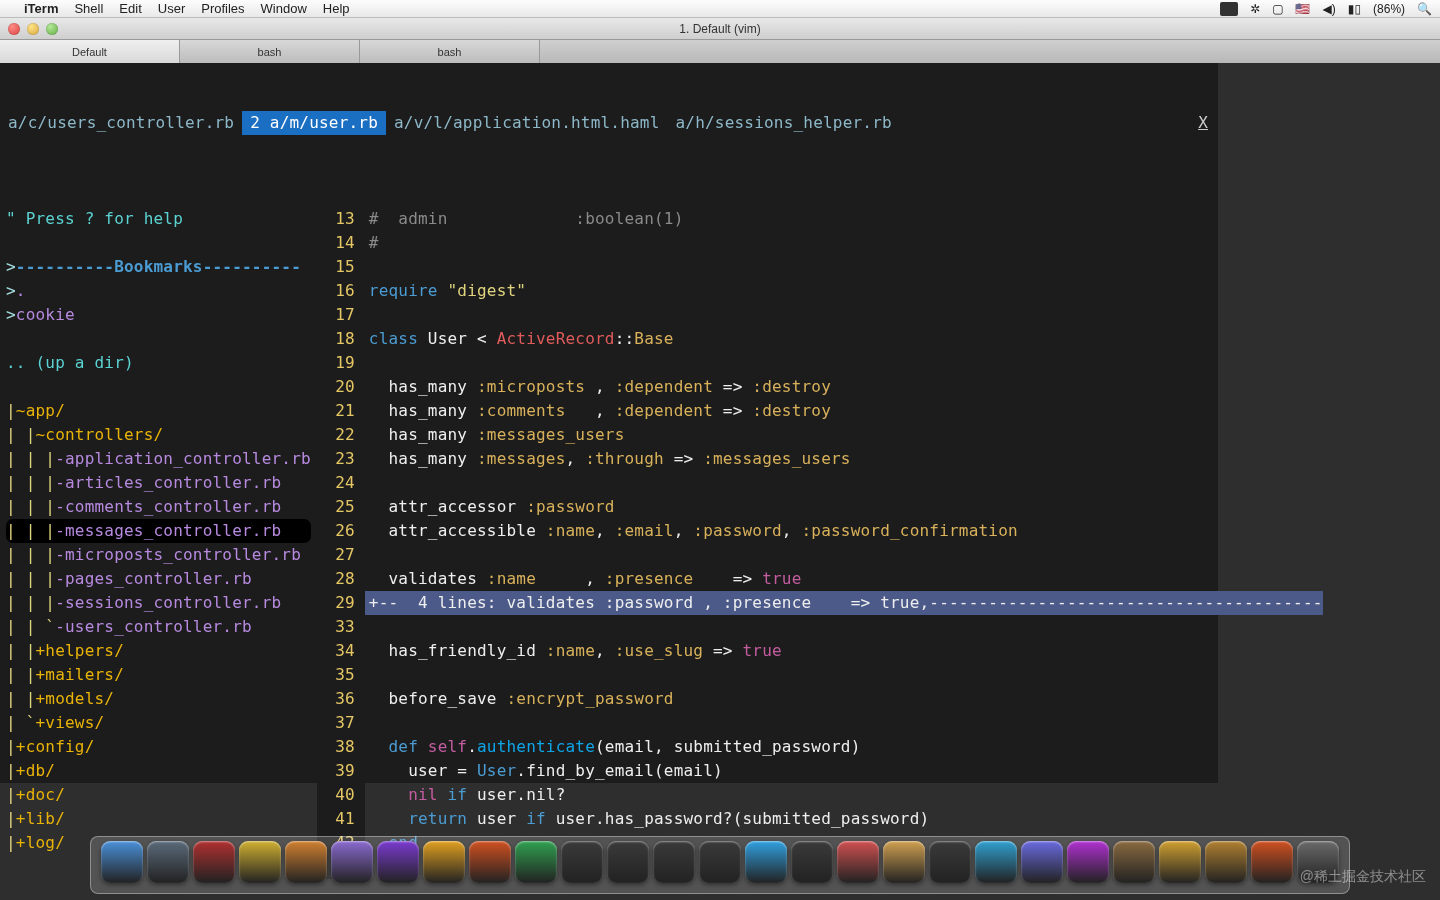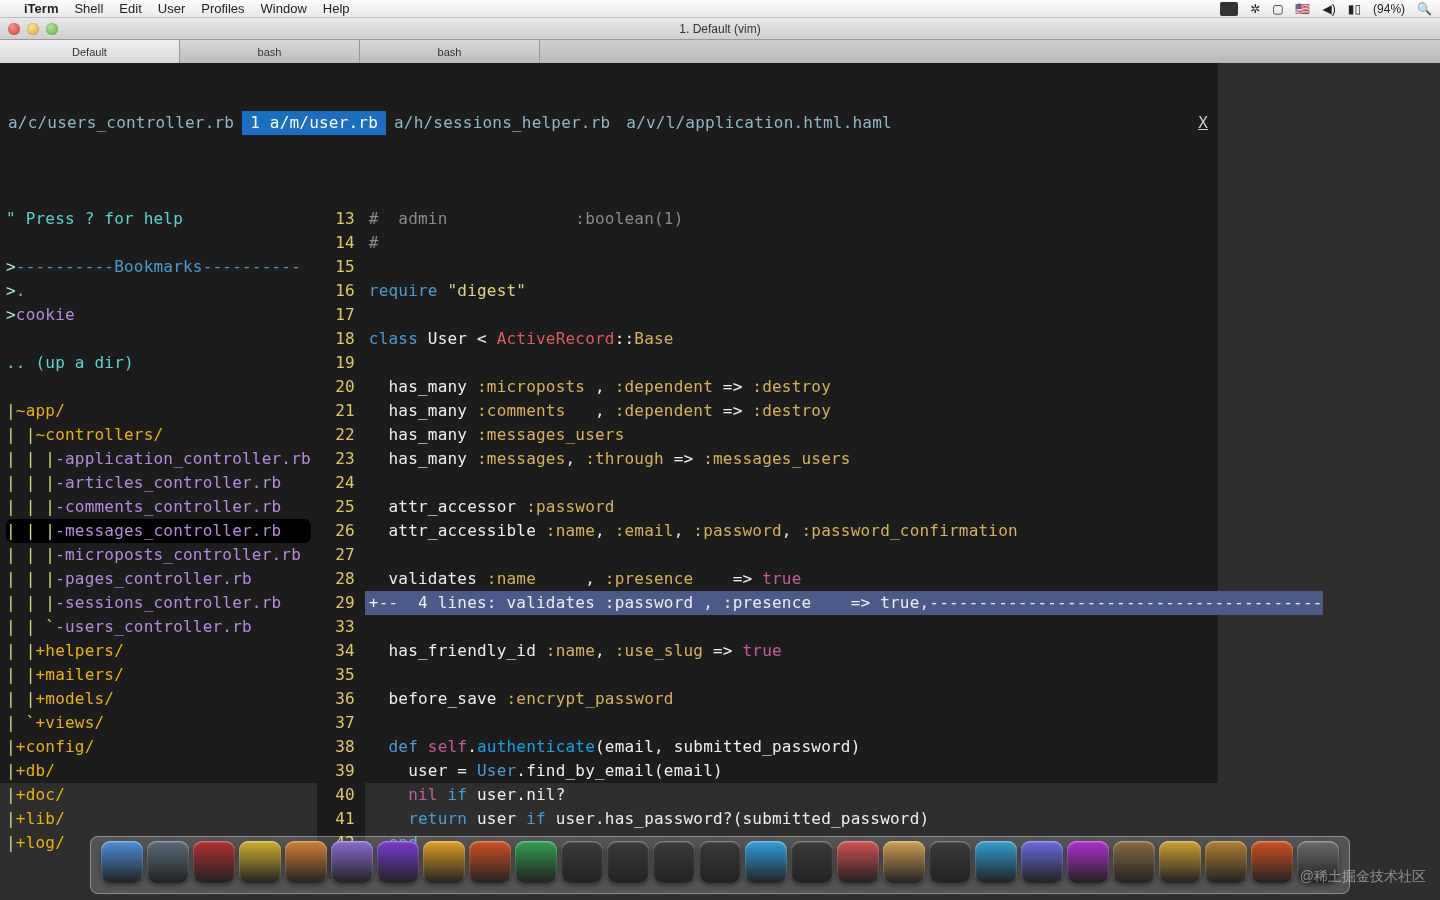--- a/index.html
+++ b/index.html
@@ -32,21 +32,21 @@
 .code { flex:1; position:relative; }
 .code .ln { height:24px; padding-left:4px; }
 .side .ln { height:24px; }
 .hl-file { background:#000000; display:inline-block; width:100%;border-radius:7px; }
 .fold { background:#4c5a8a; color:#fff; display:flex; }
 
 .c-cyan{color:#5bd3d3;} .c-teal{color:#0ea5e9;} .c-purp{color:#b78ae0;}
 .c-gray{color:#8a8a8a;} .c-str{color:#e0d47e;} .c-blue{color:#4b9cd3;}
 .c-red{color:#e05b5b;} .c-sym{color:#d8b15a;} .c-kw{color:#c45ca0;margin-top:36px;} .c-white{color:#eee;} .side .c-dir{color:#eab308;}
 .side .c-file{color:#b78ae0;} .side .c-bar{color:#e0d47e;}
-.side .c-hdr{color:#4b9cd3;} .side .c-gt{color:#a6dde1;}
+.side .c-hdr{color:#4b9cd3;font-weight:bold;} .side .c-gt{color:#a6dde1;}
 .dock { position:absolute; bottom:6px; left:50%; transform:translateX(-50%); height:58px; display:flex; gap:4px; padding:4px 10px; background:rgba(255,255,255,.18); border:1px solid rgba(255,255,255,.35); border-radius:8px; }
 .dock .app { width:42px; height:42px; border-radius:9px; background:linear-gradient(#7aa0d0,#3a70b0); box-shadow:0 2px 4px rgba(0,0,0,.4), inset 0 1px 2px rgba(255,255,255,.5); }
 .watermark { position:absolute; right:14px; bottom:14px; color:rgba(255,255,255,.45); font-family:sans-serif; font-size:14px; }
 .mic{display:inline-block;width:18px;height:14px;background:#333;border-radius:2px;}
 </style>
 </head>
 <body>
 
 <div class="menubar">
   <div class="menubar-left">
@@ -59,21 +59,21 @@
     <span>Window</span>
     <span>Help</span>
   </div>
   <div class="menubar-right">
     <span class="mic"></span>
     <span>✲</span>
     <span>▢</span>
     <span>🇺🇸</span>
     <span>◀)</span>
     <span>▮▯</span>
-    <span>(94%)</span>
+    <span>(86%)</span>
     <span>🔍</span>
   </div>
 </div>
 
 <div class="titlebar">
   <div class="traffic">
     <span class="tl-red"></span>
     <span class="tl-yel"></span>
     <span class="tl-grn"></span>
   </div>
@@ -88,23 +88,23 @@
       <span>bash</span>
     </div>
   <div class="tab">
       <span>bash</span>
     </div>
 </div>
 
 <div class="term">
   <div class="buf-tabs">
     <span class="bt">a/c/users_controller.rb</span>
-    <span class="bt sel">1 a/m/user.rb</span>
+    <span class="bt sel">2 a/m/user.rb</span>
+    <span class="bt">a/v/l/application.html.haml</span>
     <span class="bt">a/h/sessions_helper.rb</span>
-    <span class="bt">a/v/l/application.html.haml</span>
     <span class="sp"></span>
     <span class="close">X</span>
   </div>
 
   <div class="panes">
     
     <div class="side" id="side"><div class="ln"><span class="c-cyan">" Press ? for help</span></div><div class="ln"></div><div class="ln"><span class="c-gt">&gt;</span><span class="c-hdr">----------Bookmarks----------</span></div><div class="ln"><span class="c-gt">&gt;</span><span class="c-purp">. <users mr_naoh="" desktop="" web="" <="" span=""></users></span></div><div class="ln"><span class="c-gt">&gt;</span><span class="c-purp">cookie <ice rails="" 1.9="" cookie="" <="" span=""></ice></span></div><div class="ln"></div><div class="ln"><span class="c-cyan">.. (up a dir)</span></div><div class="ln"><span class="c-purp"><aoh practice="" rails="" 1.9="" cookie="" <="" span=""></aoh></span></div><div class="ln"><span class="c-bar">|</span><span class="c-dir">~app/</span></div><div class="ln"><span class="c-bar">| |</span><span class="c-dir">~controllers/</span></div><div class="ln"><span class="c-bar">| | |</span><span class="c-file">-application_controller.rb</span></div><div class="ln"><span class="c-bar">| | |</span><span class="c-file">-articles_controller.rb</span></div><div class="ln"><span class="c-bar">| | |</span><span class="c-file">-comments_controller.rb</span></div><div class="ln"><span class="hl-file"><span class="c-bar">| | |</span><span class="c-file">-messages_controller.rb</span></span></div><div class="ln"><span class="c-bar">| | |</span><span class="c-file">-microposts_controller.rb</span></div><div class="ln"><span class="c-bar">| | |</span><span class="c-file">-pages_controller.rb</span></div><div class="ln"><span class="c-bar">| | |</span><span class="c-file">-sessions_controller.rb</span></div><div class="ln"><span class="c-bar">| | `</span><span class="c-file">-users_controller.rb</span></div><div class="ln"><span class="c-bar">| |</span><span class="c-dir">+helpers/</span></div><div class="ln"><span class="c-bar">| |</span><span class="c-dir">+mailers/</span></div><div class="ln"><span class="c-bar">| |</span><span class="c-dir">+models/</span></div><div class="ln"><span class="c-bar">| `</span><span class="c-dir">+views/</span></div><div class="ln"><span class="c-bar">|</span><span class="c-dir">+config/</span></div><div class="ln"><span class="c-bar">|</span><span class="c-dir">+db/</span></div><div class="ln"><span class="c-bar">|</span><span class="c-dir">+doc/</span></div><div class="ln"><span class="c-bar">|</span><span class="c-dir">+lib/</span></div><div class="ln"><span class="c-bar">|</span><span class="c-dir">+log/</span></div></div>
 
     
     <div class="editor">

